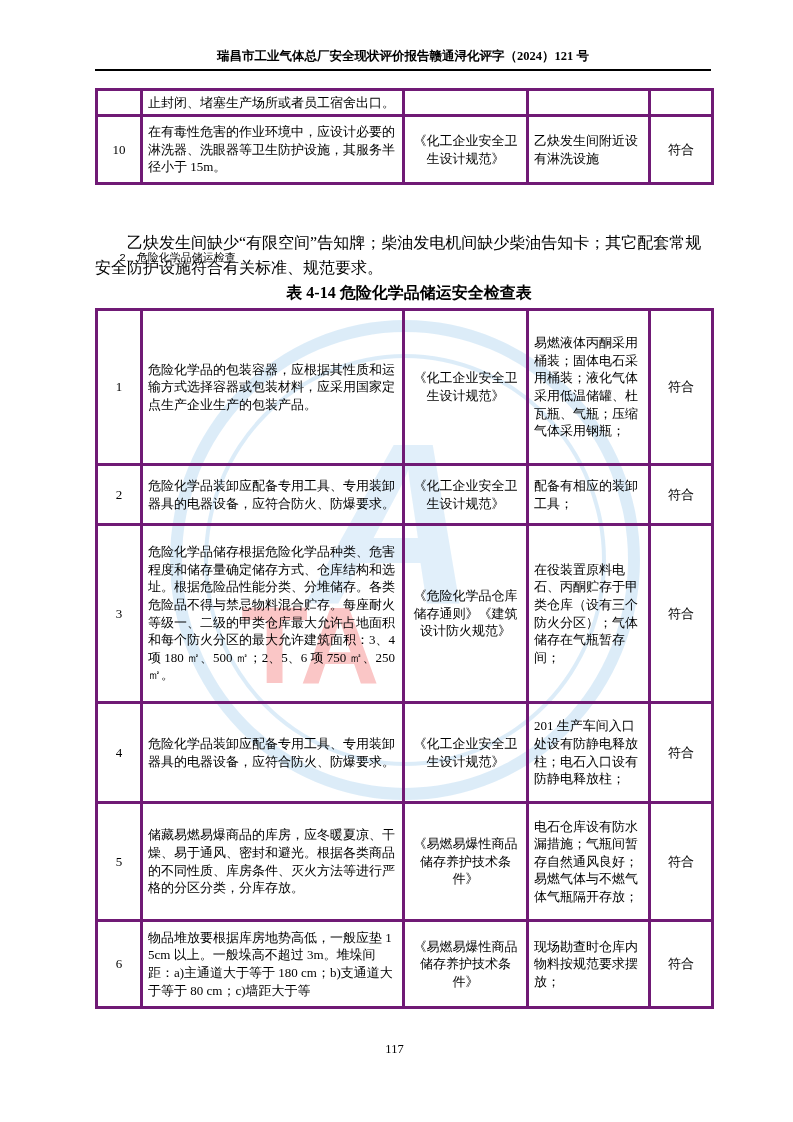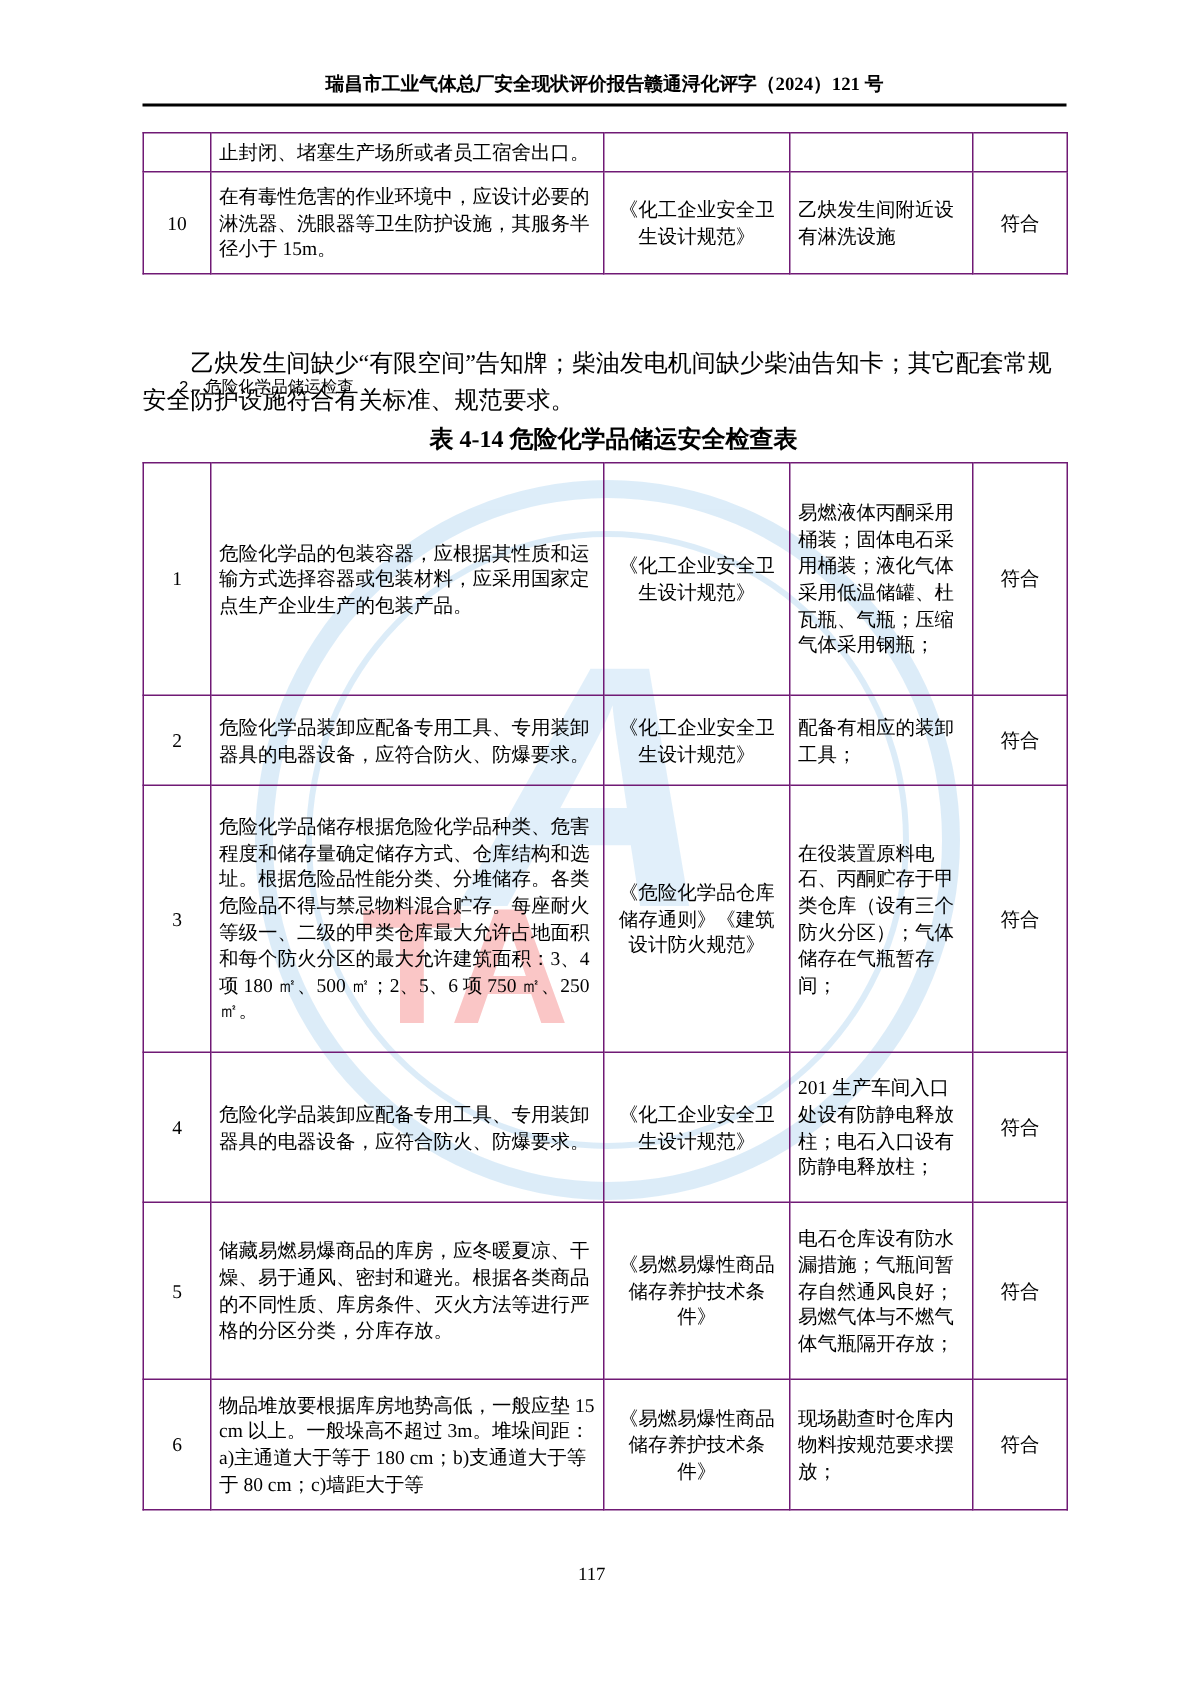--- a/index.html
+++ b/index.html
@@ -21,21 +21,21 @@
   .wm-ring { position:absolute; inset:0; border:12px solid #8fc3ea; border-radius:50%; }
   .wm-ring.inner { inset:34px; border-width:4px; }
   .wm-symbol { position:absolute; left:140px; top:90px; font-size:230px; line-height:1;
     color:#9fcdf0; font-family:"Liberation Sans",sans-serif; font-weight:bold;
     font-style:italic; }
   .wm-letters { position:absolute; left:71px; top:270px; font-size:110px; line-height:1;
     color:#ef4444; font-family:"Liberation Sans",sans-serif; font-weight:bold; }
   
   table { border-collapse:collapse; table-layout:fixed; width:616px;
     font-size:13px; line-height:1.35; }
-  td, th { border:1px solid #701a75; padding:2px 5px; vertical-align:middle;
+  td, th { border:3px solid #701a75; padding:2px 5px; vertical-align:middle;
     overflow:hidden; word-break:break-all; }
   th { font-weight:bold; text-align:center; padding:3px 2px; }
   .cn { text-align:center; }       
   .ct { text-align:left; }         
   .cb { text-align:center; }       
   .cr { text-align:left; }         
   .cc { text-align:center; }       
   .toptable { position:absolute; left:95px; top:88px; }
   .toptable tr.rowa { height:26px; }
   .toptable tr.rowb { height:68px; }

